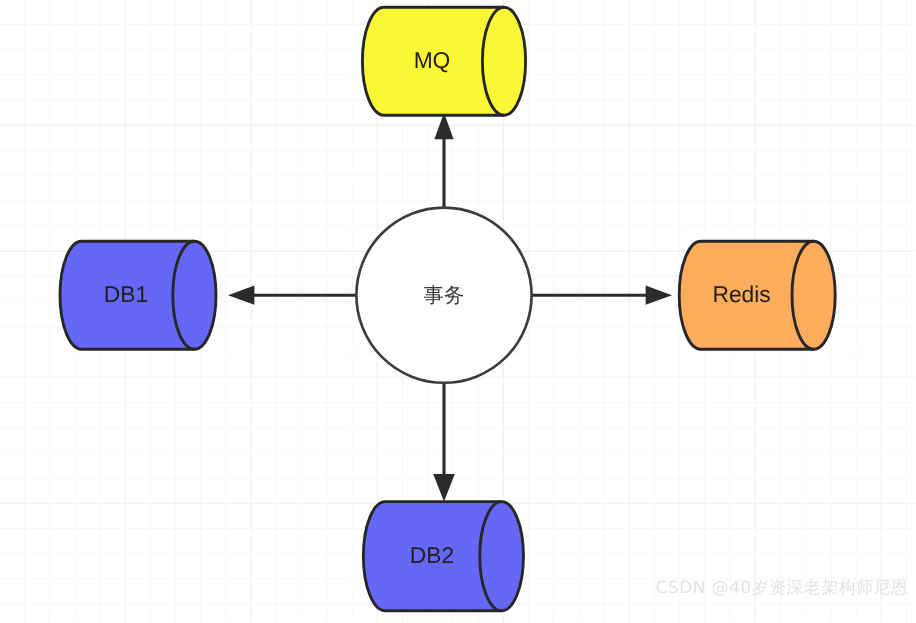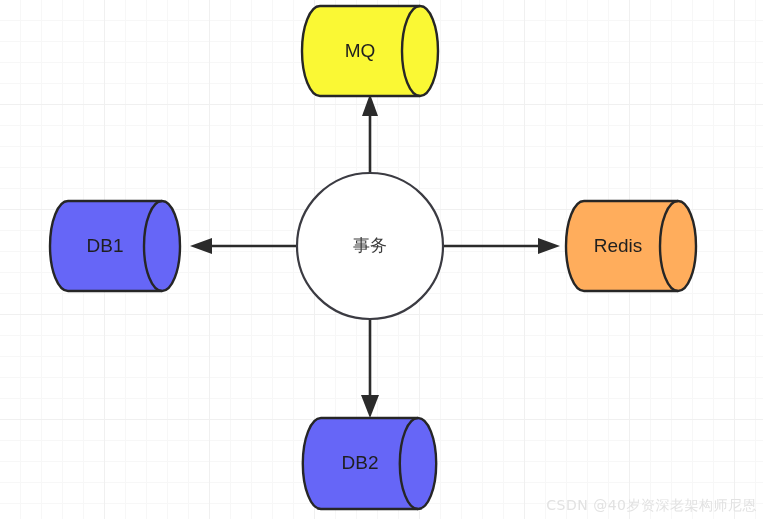--- a/index.html
+++ b/index.html
@@ -62,21 +62,21 @@
     stroke-width: 2.6;
     fill: none;
   }
   .arrow-head {
     fill: #2b2b2b;
     stroke: none;
   }
   #watermark {
     position: absolute;
     right: 6px;
-    bottom: 4px;
+    bottom: 20px;
     font-family: "DejaVu Sans", "Liberation Sans", sans-serif;
     font-size: 14px;
     color: #e2e2e2;
     letter-spacing: 0.5px;
     white-space: nowrap;
     user-select: none;
   }
 </style>
 </head>
 <body>

